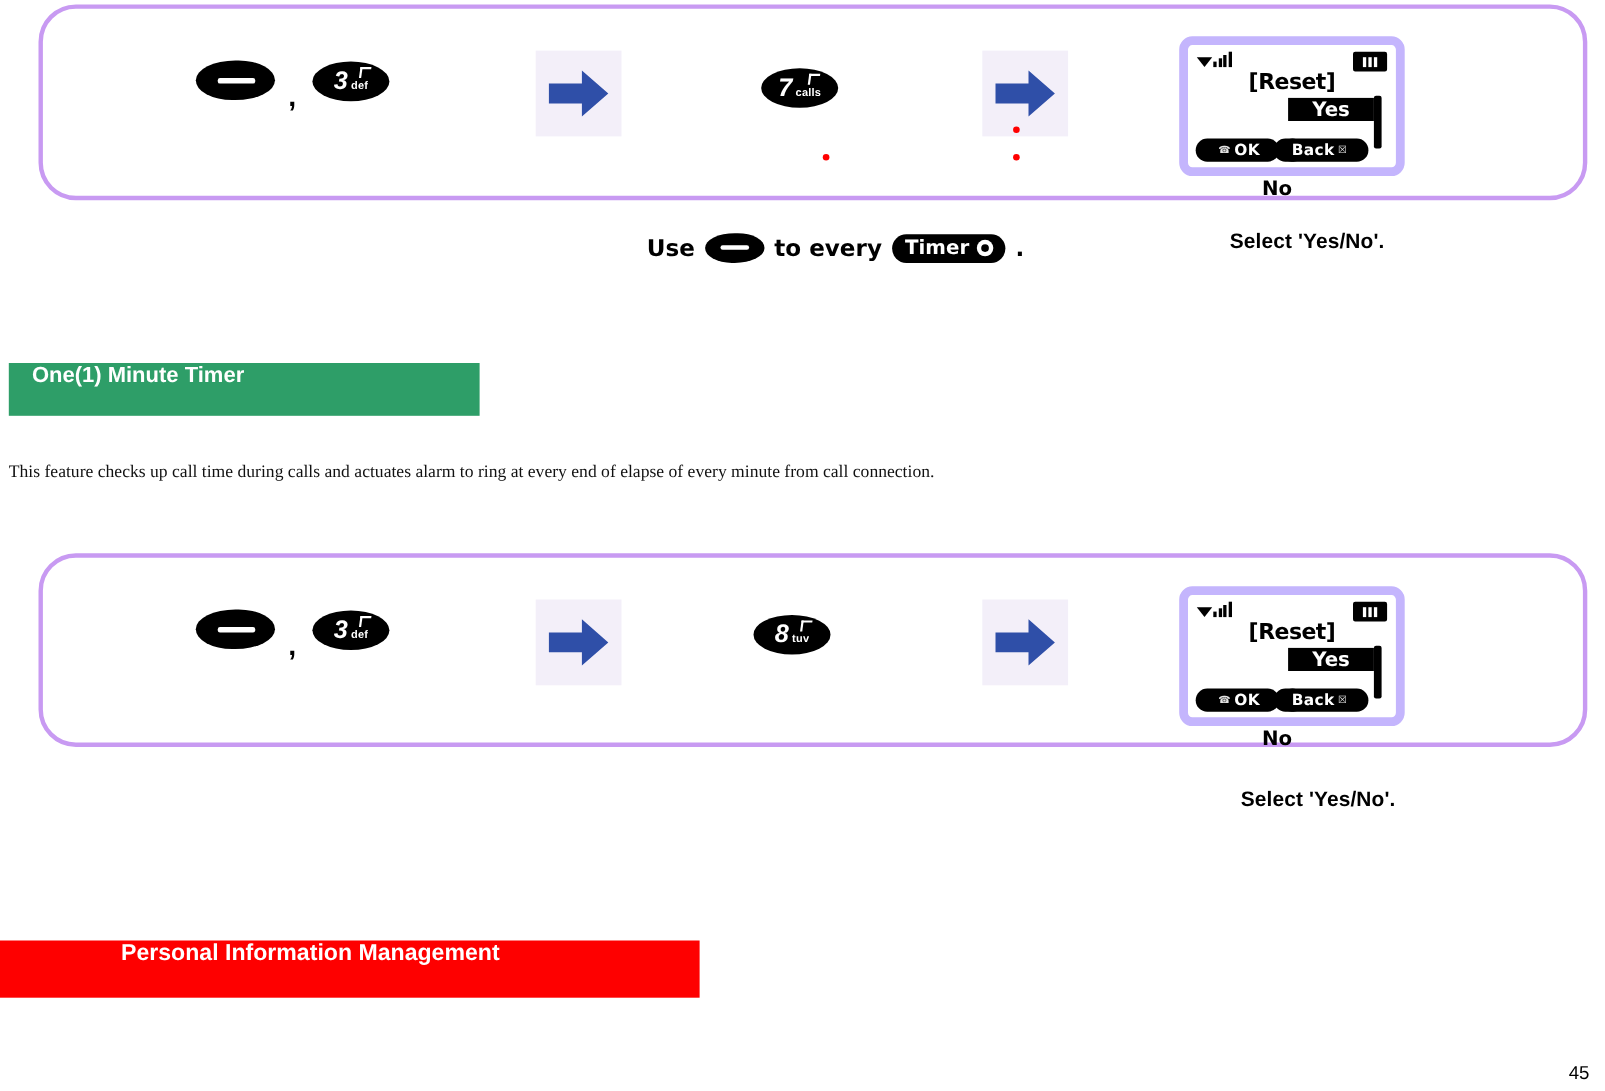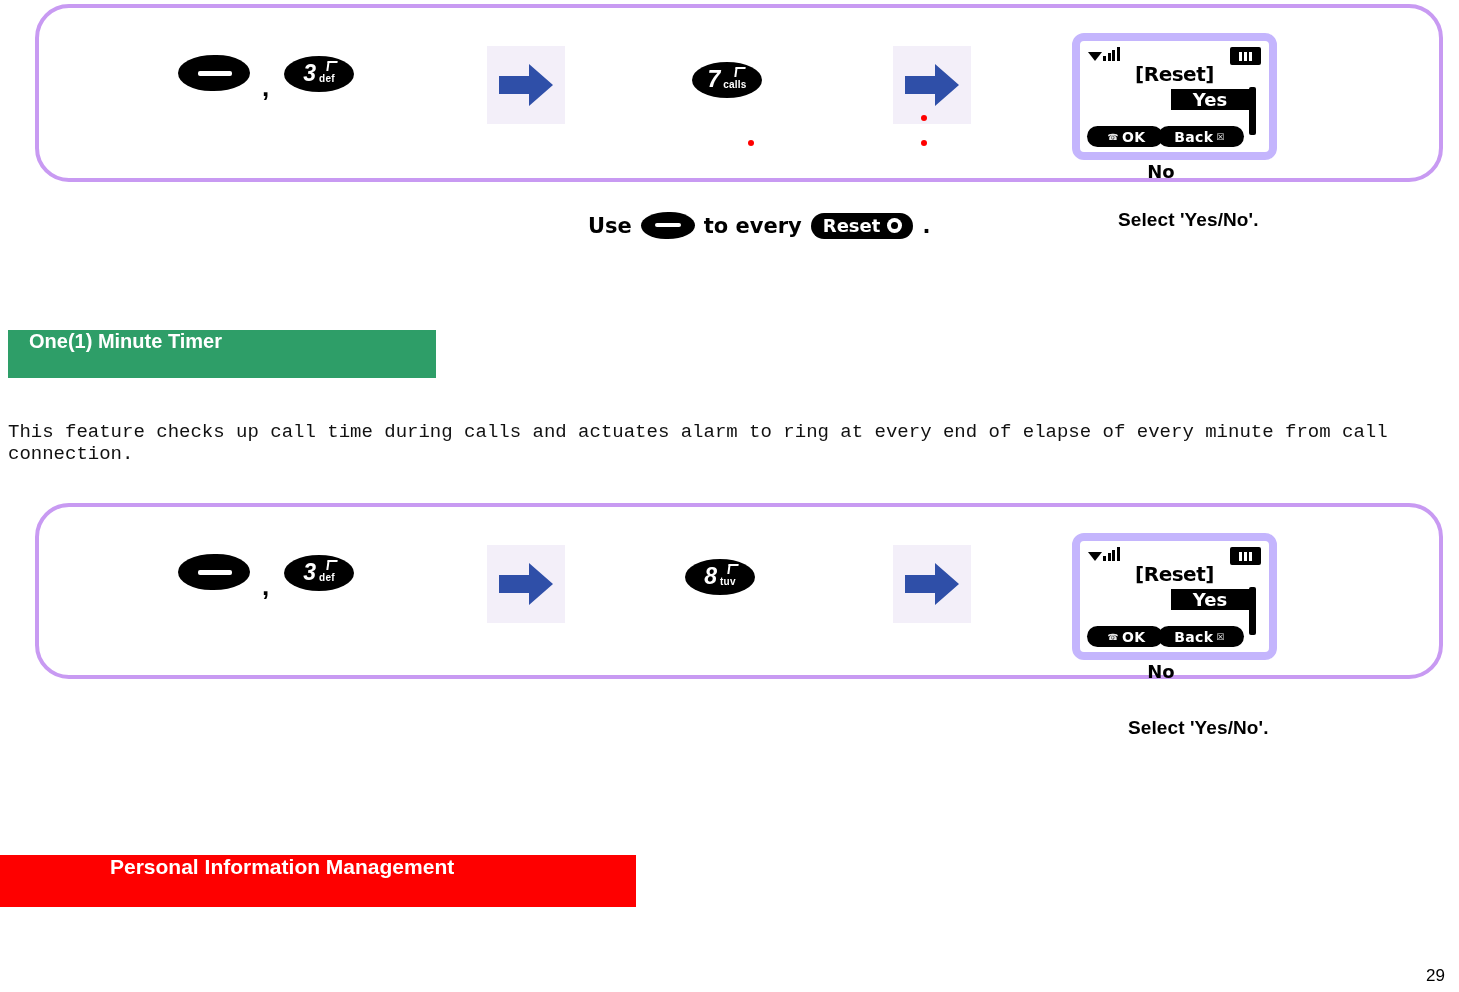--- a/index.html
+++ b/index.html
@@ -350,23 +350,23 @@
     box-sizing: border-box;
     font-family: "Liberation Sans", sans-serif;
   }
 
   
   #body-text {
     position: absolute;
     left: 8px;
     top: 421px;
     width: 1400px;
-    font-size: 19px;
+    font-size: 16px;
     color: #111111;
-    font-family: Liberation Mono, monospace;
+    font-family: Liberation Serif, serif;
   }
 
   
   #page-number {
     position: absolute;
     right: 14px;
     bottom: 6px;
     font-size: 17px;
     color: #000000;
     font-family: "Liberation Sans", sans-serif;
@@ -441,21 +441,21 @@
       <span class="mini">☒</span>
     </div>
   </div>
 </div>
 
 <div class="caption" id="caption-use">
   <span>Use</span>
   <span class="inline-nav-key"></span>
   <span>to every</span>
   <span class="reset-badge">
-    <span>Reset</span>
+    <span>Timer</span>
     <span class="ring"></span>
   </span>
   <span>.</span>
 </div>
 
 <div class="caption caption-select" id="caption-select-1">Select 'Yes/No'.</div>
 
 <div class="bar-header" id="header-green">
   <span>One(1) Minute Timer</span>
 </div>
@@ -525,13 +525,13 @@
     </div>
   </div>
 </div>
 
 <div class="caption caption-select" id="caption-select-2">Select 'Yes/No'.</div>
 
 <div class="bar-header" id="header-red">
   <span>Personal Information Management</span>
 </div>
 
-<div id="page-number">29</div>
+<div id="page-number">45</div>
 
 </body></html>

